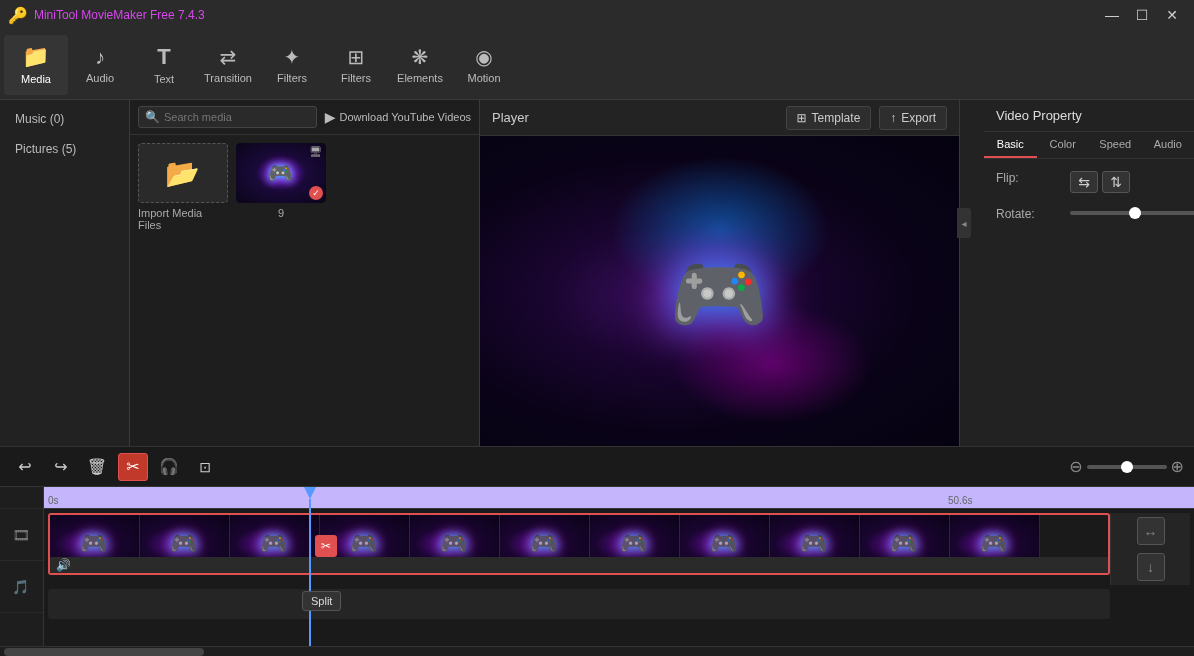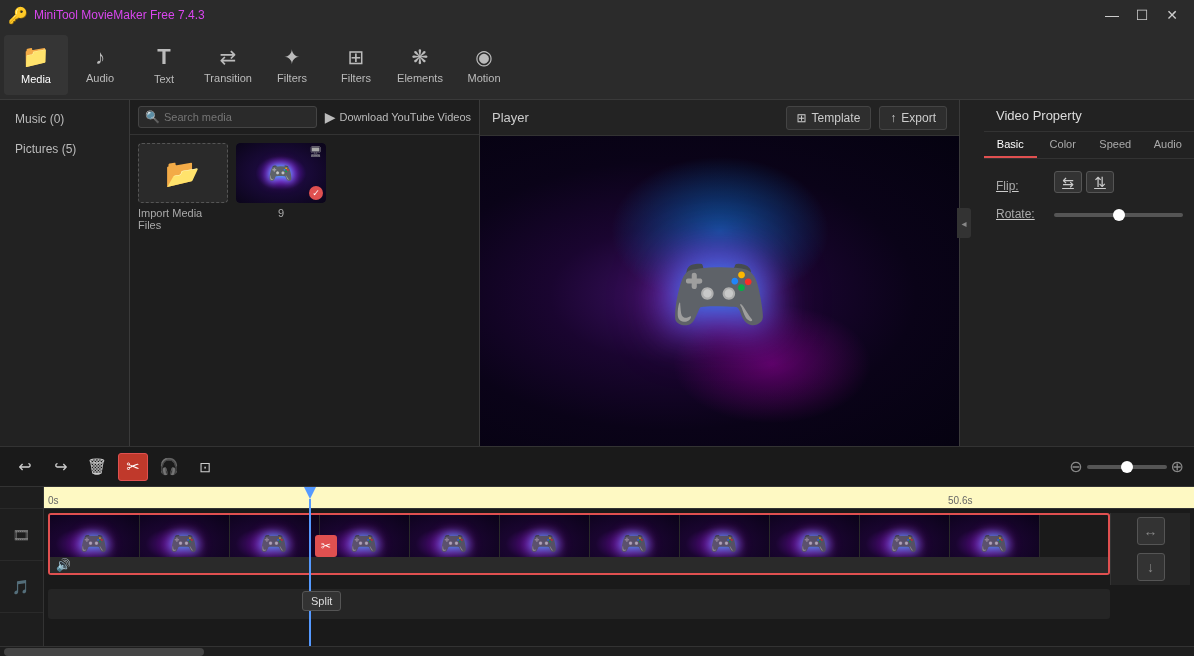--- a/index.html
+++ b/index.html
@@ -356,24 +356,23 @@
       text-align: center;
       cursor: pointer;
       font-size: 11px;
       color: #aaa;
       border-bottom: 2px solid transparent;
     }
     .prop-tab.active { color: #fff; border-bottom-color: #e05050; }
     #prop-content { padding: 12px; flex: 1; }
     .prop-row {
       display: flex;
-      align-items: flex-end;
+      align-items: flex-start;
       margin-bottom: 14px;
-      gap: 8px;
-      text-decoration: underline;
+      gap: 24px;
     }
     .prop-label { color: #aaa; font-size: 12px; width: 50px; flex-shrink: 0; }
     .flip-btns { display: flex; gap: 4px; }
     .flip-btn {
       width: 28px;
       height: 22px;
       background: #333;
       border: 1px solid #555;
       border-radius: 3px;
       cursor: pointer;
@@ -488,21 +487,21 @@
       color: #888;
       font-size: 16px;
     }
     #timeline-main {
       flex: 1;
       position: relative;
       overflow: hidden;
     }
     #timeline-ruler {
       height: 22px;
-      background: #fef9c3;
+      background: #c4b5fd;
       position: relative;
       border-bottom: 1px solid #333;
       display: flex;
       align-items: flex-end;
       padding: 0 4px 2px 4px;
     }
     .ruler-mark { color: #666; font-size: 10px; position: absolute; bottom: 2px; }
     #timeline-playhead {
       position: absolute;
       top: 0;

